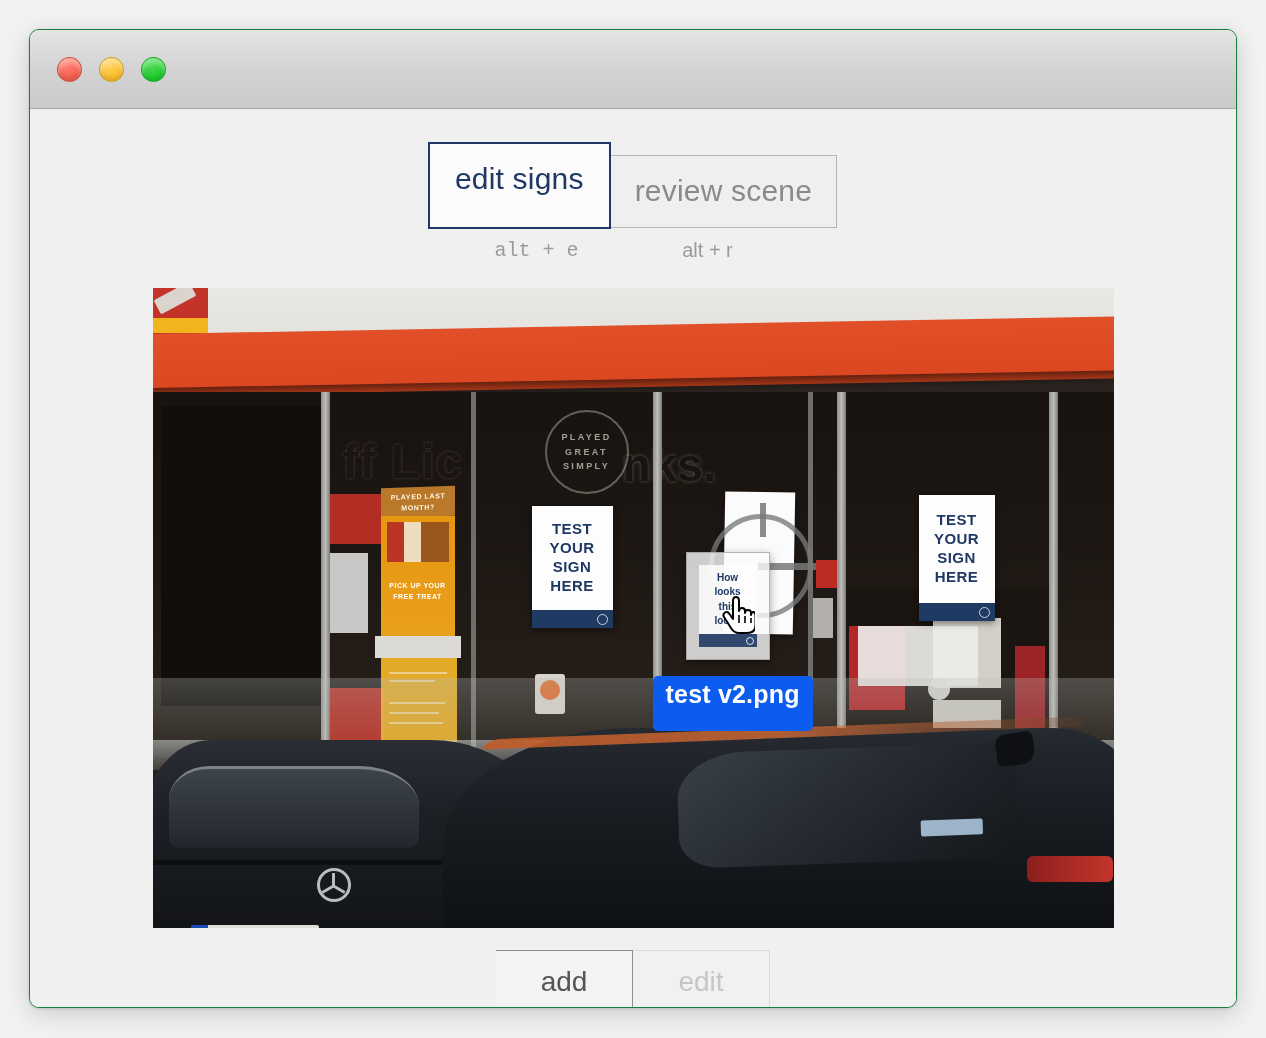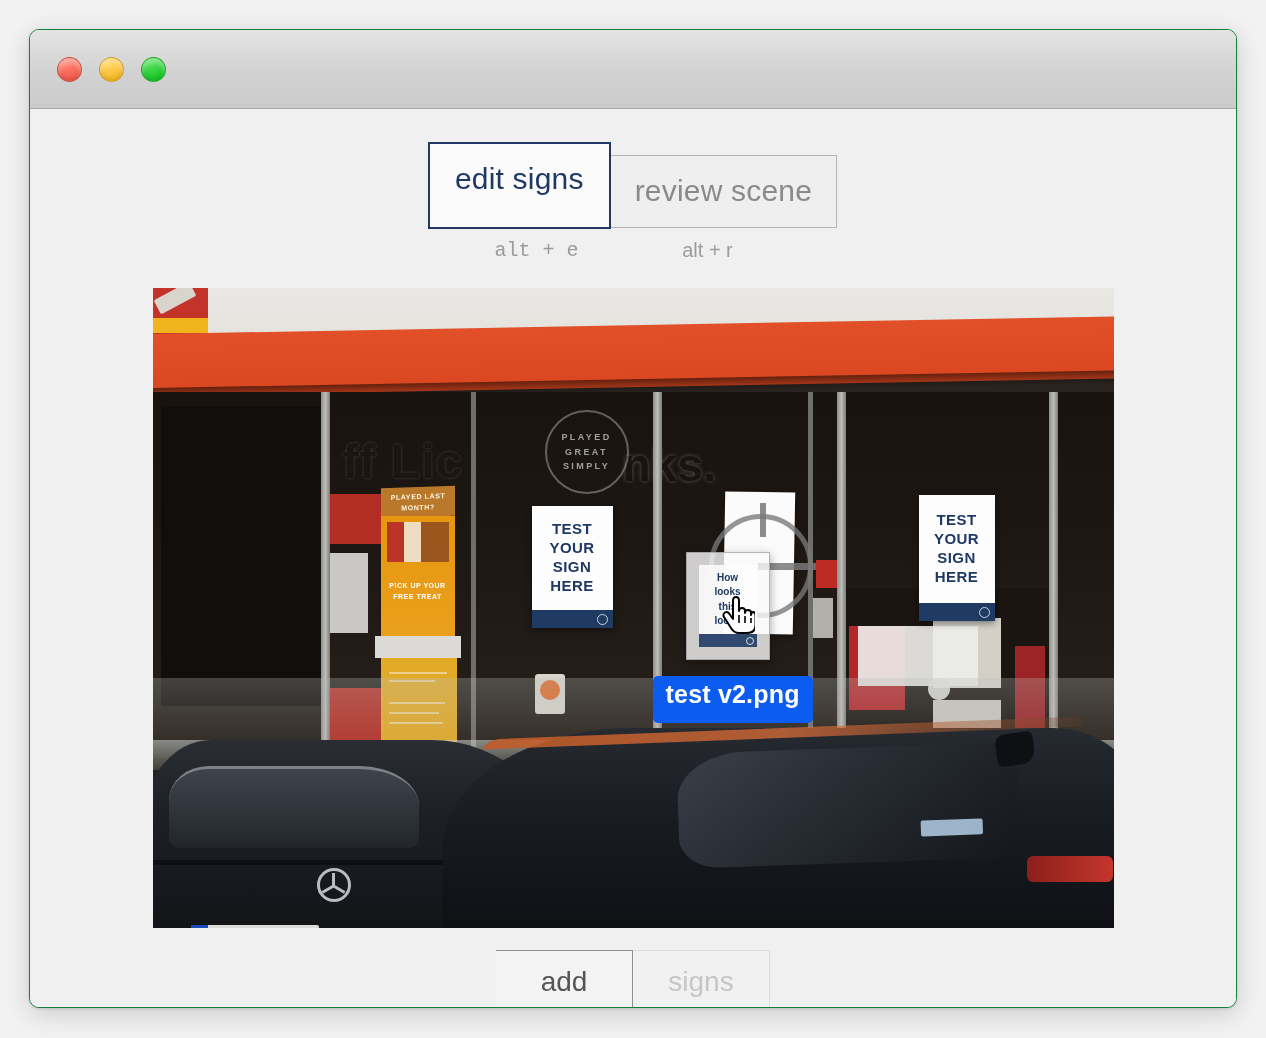--- a/index.html
+++ b/index.html
@@ -447,21 +447,21 @@
     width: 8px; height: 8px; border-radius: 50%;
     border: 1px solid rgba(255,255,255,0.8);
   }
 
   #drag-filename {
     position: absolute; left: 500px; top: 388px;
     background: #0c5cf0;
     color: #ffffff;
     font-size: 25px;
     font-weight: bold;
-    padding: 4px 13px 14px 13px;
+    padding: 4px 13px 22px 13px;
     border-radius: 5px;
     white-space: nowrap;
     letter-spacing: 0.2px;
   }
 
   
   #hand-cursor {
     position: absolute; left: 568px; top: 305px;
     width: 34px; height: 42px;
   }
@@ -693,21 +693,21 @@
 
     <div id="controls-wrap">
       <div id="controls">
 
 
         <div id="add-button">
           <span>add</span>
         </div>
 
         <div id="clear-button">
-          <span>signs</span>
+          <span>edit</span>
         </div>
 
       </div>
 
     </div>
 
   </div>
 </div>
 
 </body></html>

